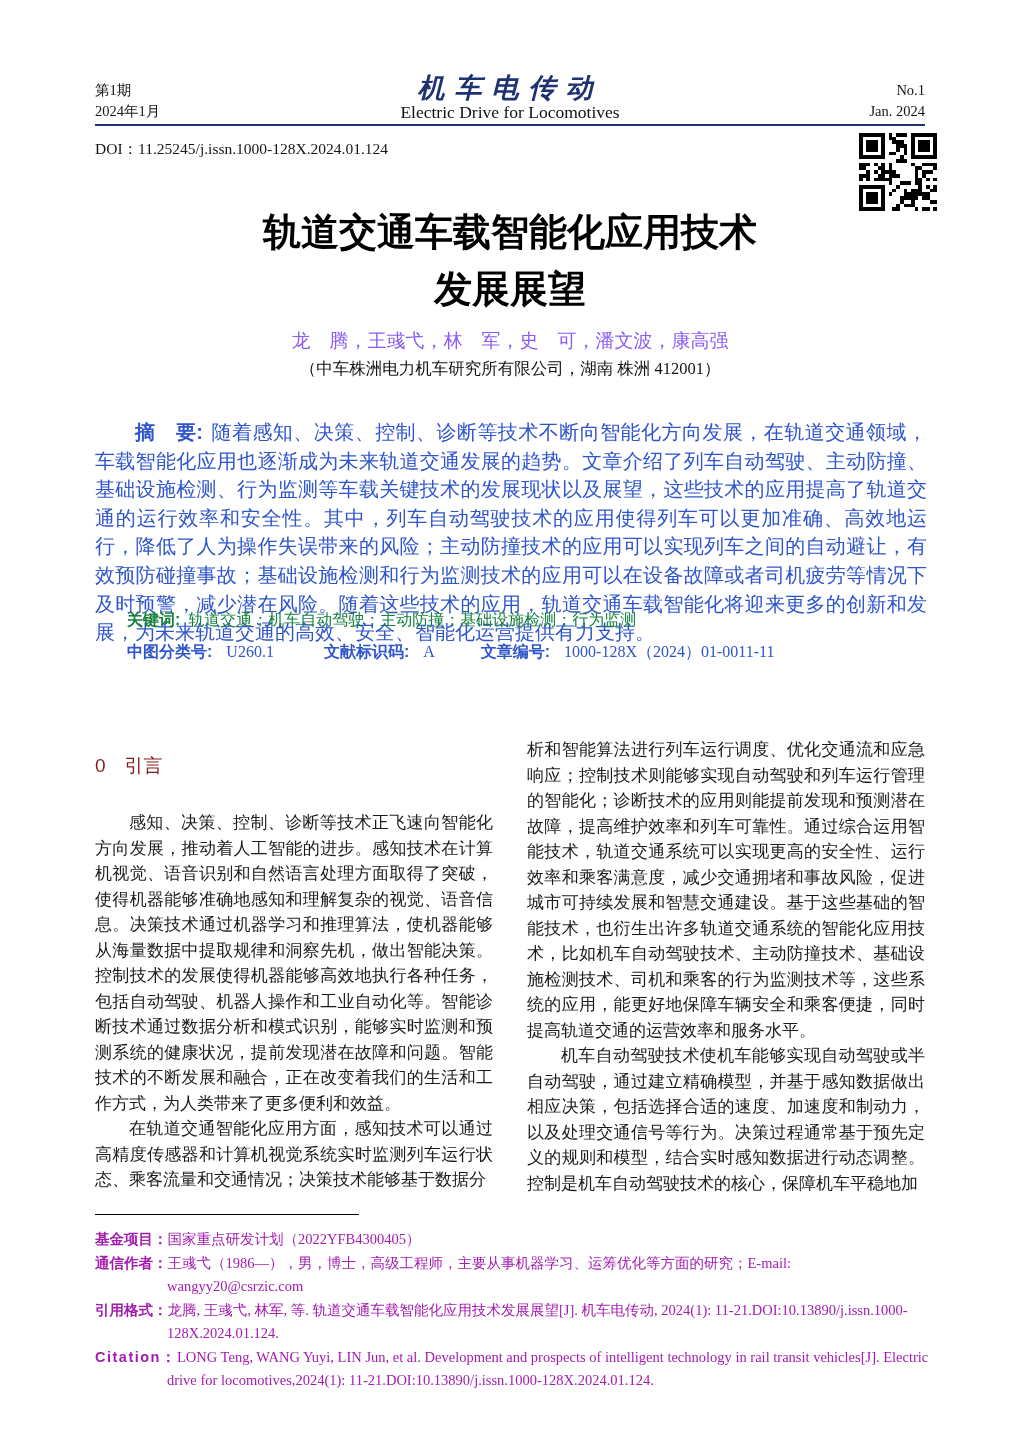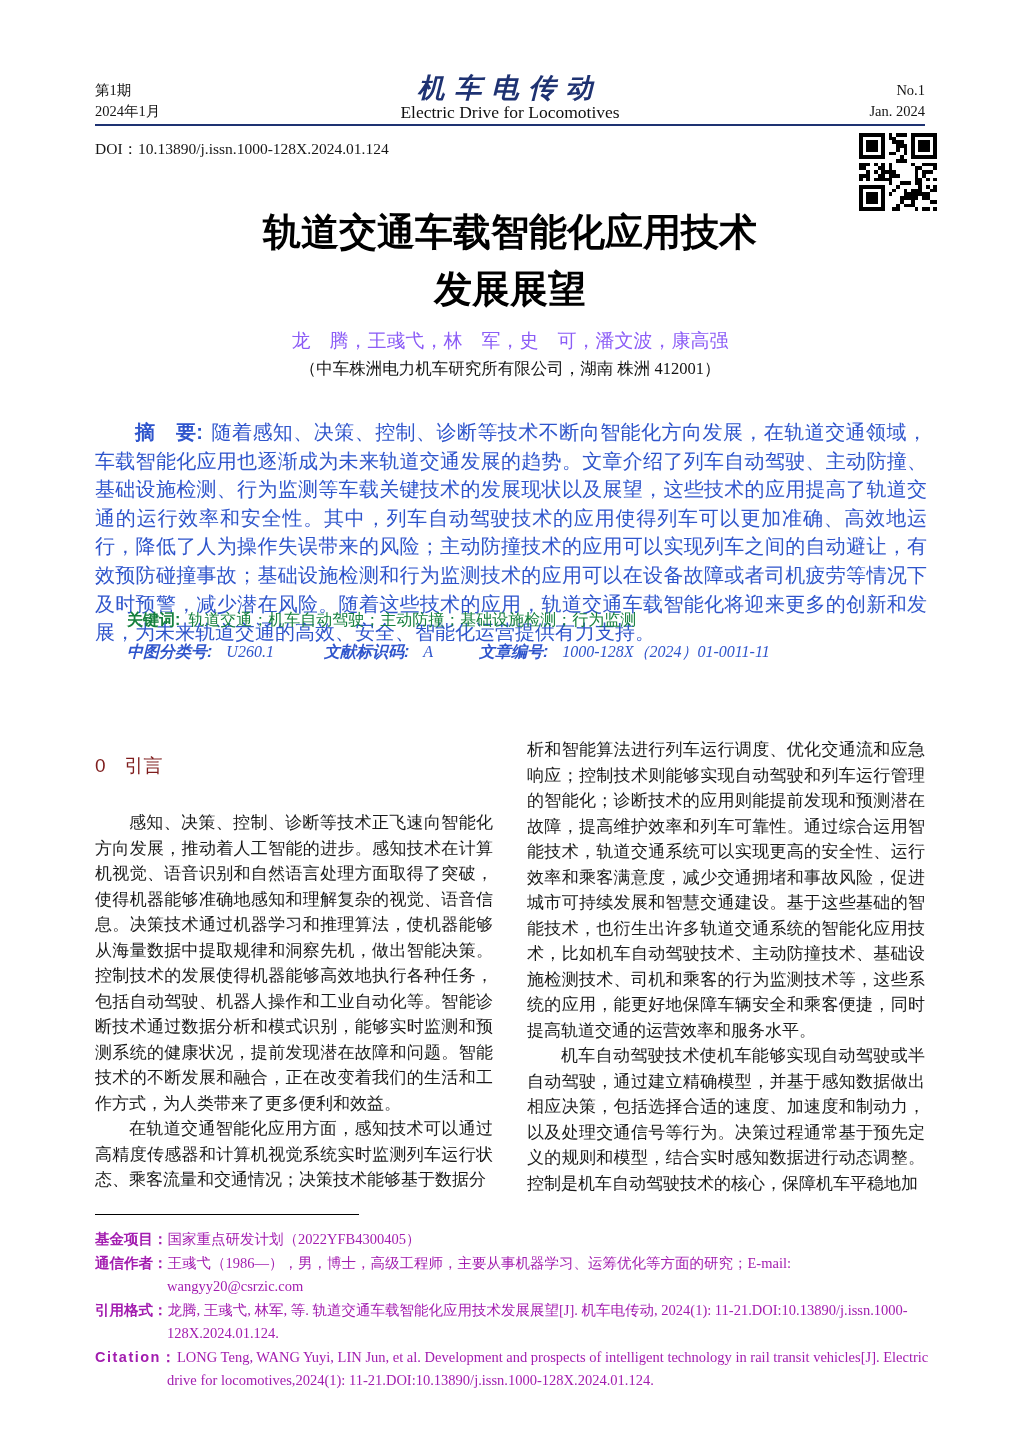--- a/index.html
+++ b/index.html
@@ -29,21 +29,21 @@
                font-size:16.5px;color:#111;}
   
   .abstract{position:absolute;left:95px;width:832px;top:418px;color:#2f55cc;
             font-size:20px;line-height:28.6px;text-align:justify;}
   .abstract p{margin:0;text-indent:2em;}
   .blk-label{font-family:"Liberation Sans","DejaVu Sans",sans-serif;font-weight:bold;margin-right:8px;}
   .keywords{position:absolute;left:95px;width:832px;top:606px;color:#15803d;
             font-size:16px;line-height:28px;text-indent:2em;}
   .clc{position:absolute;left:95px;width:832px;top:638px;color:#2f55cc;
        font-size:16px;line-height:28px;padding-left:32px;box-sizing:border-box;}
-  .clc-group{display:inline-block;font-style:italic;}
+  .clc-group{display:inline-block;}
   .clc .g1{margin-right:46px;}
   .clc .g2{margin-right:42px;}
   .clc-val{margin-left:6px;}
   
   .columns{position:absolute;left:95px;top:737px;width:830px;display:flex;gap:34px;}
   .col{width:398px;font-size:17px;line-height:25.5px;text-align:justify;color:#1a1a1a;}
   .section-h{font-family:"Liberation Sans","DejaVu Sans",sans-serif;font-weight:normal;
              color:#7f1d1d;font-size:19px;line-height:26px;margin:16px 0 31px 0;}
   .col p{margin:0;}
   .col p.ind{text-indent:2em;}
@@ -68,21 +68,21 @@
     <div class="h-center">
       <div class="journal-cn">机车电传动</div>
       <div class="journal-en">Electric Drive for Locomotives</div>
     </div>
     <div class="h-right">
       <div>No.1</div>
       <div>Jan.  2024</div>
     </div>
   </div>
 
-  <div class="doi">DOI：10.13890/j.issn.1000-128X.2024.01.124</div>
+  <div class="doi">DOI：11.25245/j.issn.1000-128X.2024.01.124</div>
   <div class="qr" id="qr"><svg viewBox="0 0 21 21" width="78" height="78" shape-rendering="crispEdges">
         <rect x="8" y="0" width="1" height="1" fill="#000000"></rect>
         <rect x="10" y="0" width="1" height="1" fill="#000000"></rect>
         <rect x="11" y="0" width="1" height="1" fill="#000000"></rect>
         <rect x="12" y="0" width="1" height="1" fill="#000000"></rect>
         <rect x="8" y="1" width="1" height="1" fill="#000000"></rect>
         <rect x="9" y="1" width="1" height="1" fill="#000000"></rect>
         <rect x="9" y="2" width="1" height="1" fill="#000000"></rect>
         <rect x="10" y="2" width="1" height="1" fill="#000000"></rect>
         <rect x="11" y="2" width="1" height="1" fill="#000000"></rect>

